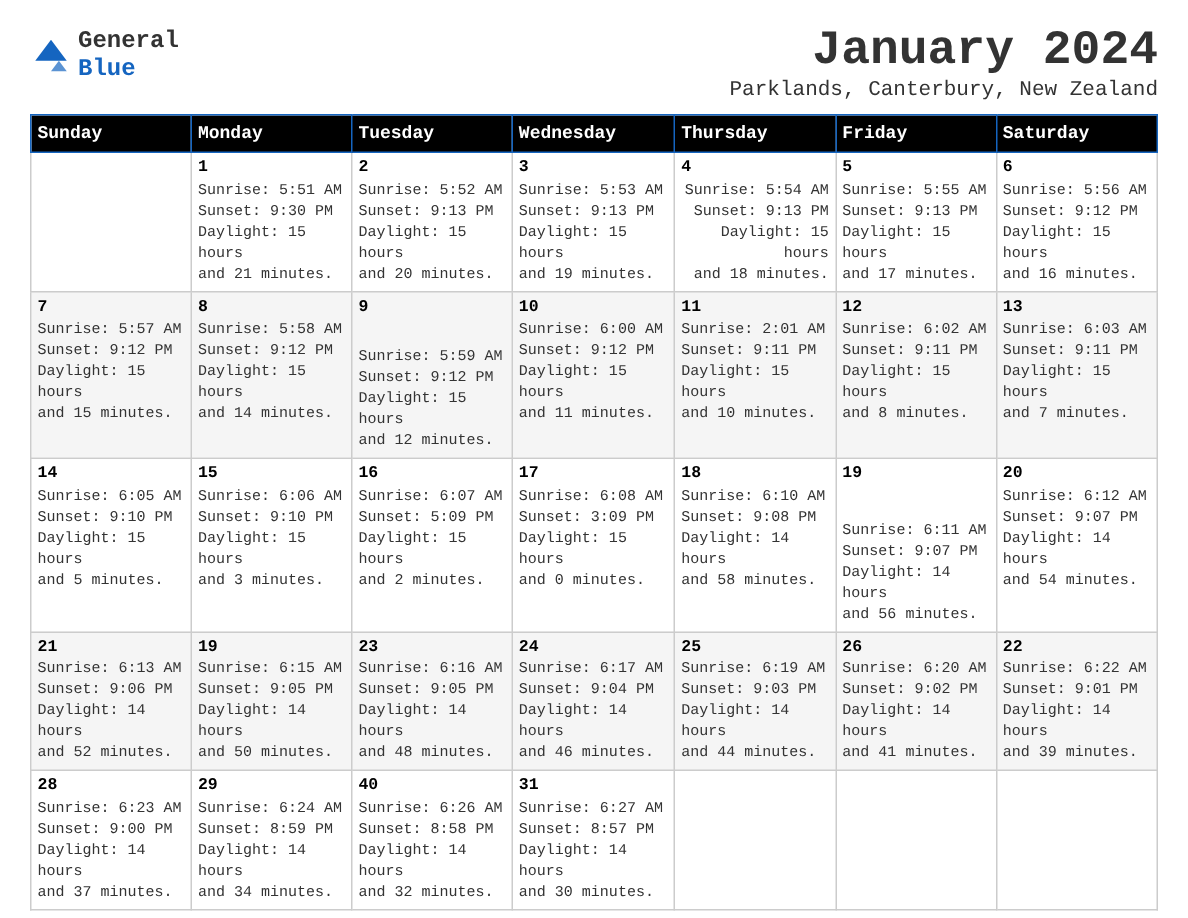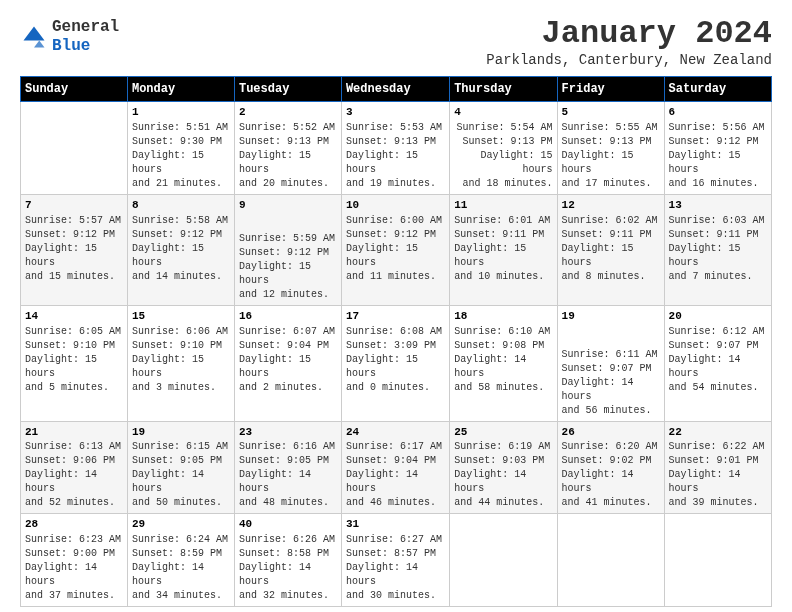--- a/index.html
+++ b/index.html
@@ -201,21 +201,21 @@
           </td>
           <td>
             <span class="day-num">10</span>
             <div class="day-info" style="white-space: pre-line;">Sunrise: 6:00 AM
 Sunset: 9:12 PM
 Daylight: 15 hours
 and 11 minutes.</div>
           </td>
           <td>
             <span class="day-num">11</span>
-            <div class="day-info" style="white-space: pre-line;">Sunrise: 6:01 AM
+            <div class="day-info" style="white-space: pre-line;">Sunrise: 2:01 AM
 Sunset: 9:11 PM
 Daylight: 15 hours
 and 10 minutes.</div>
           </td>
           <td>
             <span class="day-num">12</span>
             <div class="day-info" style="white-space: pre-line;">Sunrise: 6:02 AM
 Sunset: 9:11 PM
 Daylight: 15 hours
 and 8 minutes.</div>
@@ -239,21 +239,21 @@
           <td>
             <span class="day-num">15</span>
             <div class="day-info" style="white-space: pre-line;">Sunrise: 6:06 AM
 Sunset: 9:10 PM
 Daylight: 15 hours
 and 3 minutes.</div>
           </td>
           <td>
             <span class="day-num">16</span>
             <div class="day-info" style="white-space: pre-line;">Sunrise: 6:07 AM
-Sunset: 9:04 PM
+Sunset: 5:09 PM
 Daylight: 15 hours
 and 2 minutes.</div>
           </td>
           <td>
             <span class="day-num">17</span>
             <div class="day-info" style="white-space: pre-line;">Sunrise: 6:08 AM
 Sunset: 3:09 PM
 Daylight: 15 hours
 and 0 minutes.</div>
           </td>

